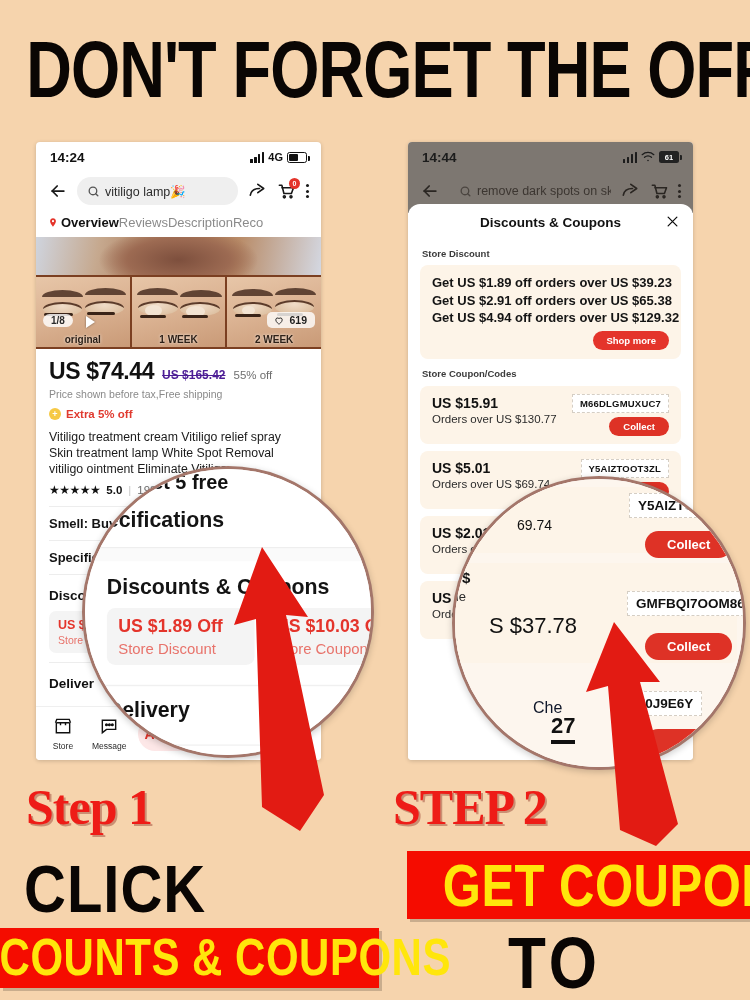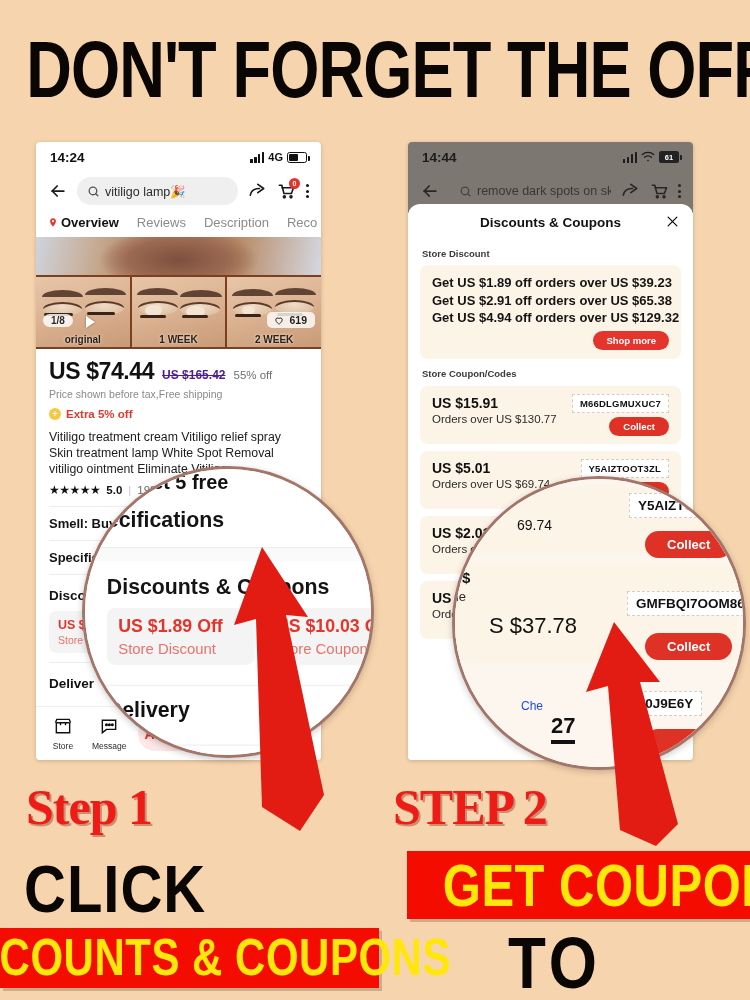--- a/index.html
+++ b/index.html
@@ -80,21 +80,21 @@
   .cartbadge {
     position:absolute; top:-3px; right:-4px; width:11px;height:11px;border-radius:50%;
     background:#E4342B; color:#fff; font-size:7px; display:flex;align-items:center;justify-content:center;
     font-weight:700;
   }
   .kebab { width:4px; display:flex; flex-direction:column; gap:2.5px; align-items:center; }
   .kebab i { width:3px;height:3px;border-radius:50%;background:#181818;display:block; }
 
   
   .tabs {
-    display:flex; align-items:center; gap:18px; padding: 2px 12px 7px;
+    display:flex; align-items:center; padding: 2px 12px 7px;
     font-size: 13px; color:#8b8b8b; white-space:nowrap; overflow:hidden;
   }
   .tabs .t.active { color:#111; font-weight:700; display:flex; align-items:center; gap:3px; }
   .pin { width:10px;height:13px; flex:0 0 auto; }
 
   
   .gallery { position:relative; height: 112px; width: 100%; overflow:hidden;
     background: linear-gradient(#d9cdc4,#cdbcb0); }
   .galtop {
     height: 38px; width:100%;
@@ -601,21 +601,21 @@
 
         <div style="position:relative;height:100px;background:#FDF4E8;border-radius:6px;margin:10px 8px 0">
           <div style="position:absolute;left:14px;top:6px;font-size:15px;font-weight:800;color:#111">US $</div>
           <div style="position:absolute;left:14px;top:26px;font-size:13px;color:#2b2b2b">Orde</div>
           <div style="position:absolute;left:66px;top:50px;font-size:22px;color:#111">S $37.78</div>
           <div style="position:absolute;left:204px;top:28px;background:#fff;border:1px dashed #d5cec4;font-size:13.5px;font-weight:800;color:#111;padding:4px 8px;white-space:nowrap">GMFBQI7OOM86</div>
           <div style="position:absolute;left:222px;top:70px;background:#DE3226;color:#fff;font-size:13px;font-weight:700;border-radius:14px;padding:6px 22px">Collect</div>
         </div>
 
         <div style="position:relative;height:70px;margin:10px 8px 0">
-          <div style="position:absolute;left:98px;top:26px;font-size:12px;color:#1d4ed8">Che</div>
+          <div style="position:absolute;left:110px;top:26px;font-size:16px;color:#0f172a">Che</div>
           <div style="position:absolute;left:128px;top:40px;font-size:22px;font-weight:800;color:#111;border-bottom:4px solid #111;padding-bottom:1px">27</div>
           <div style="position:absolute;left:196px;top:18px;background:#fff;border:1px dashed #d5cec4;font-size:13.5px;font-weight:800;color:#111;padding:4px 8px;white-space:nowrap">5K0J9E6Y</div>
           <div style="position:absolute;left:222px;top:56px;background:#DE3226;width:86px;height:26px;border-radius:14px"></div>
         </div>
       </div>
     </div>
   </div>
 
   <svg class="arrow" style="left:190px; top:545px; width:180px; height:290px" viewBox="0 0 180 290">
     <path d="M72 2 L118 72 L96 70 L134 250 L110 286 L72 262 L66 74 L44 80 Z" fill="#E21B13"></path>

